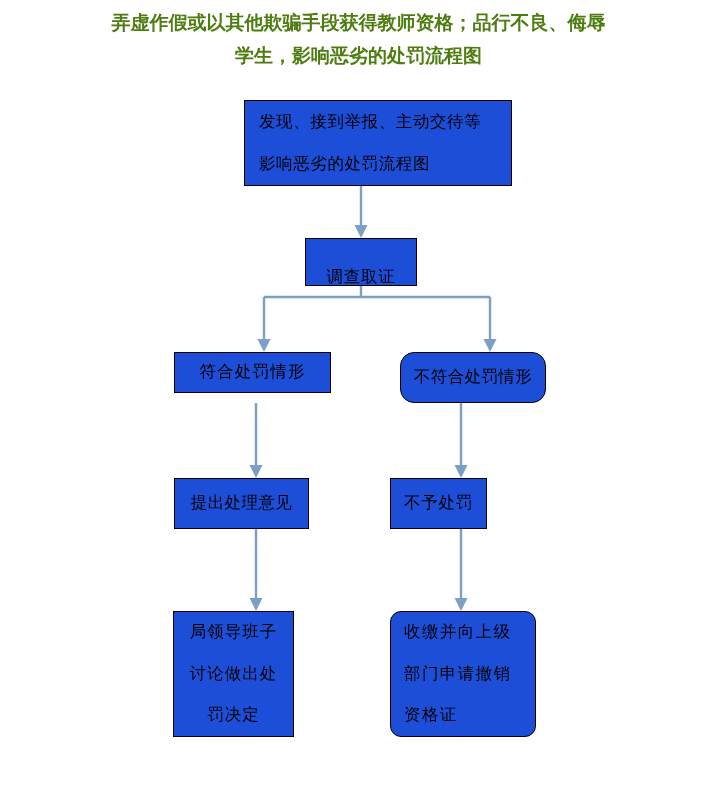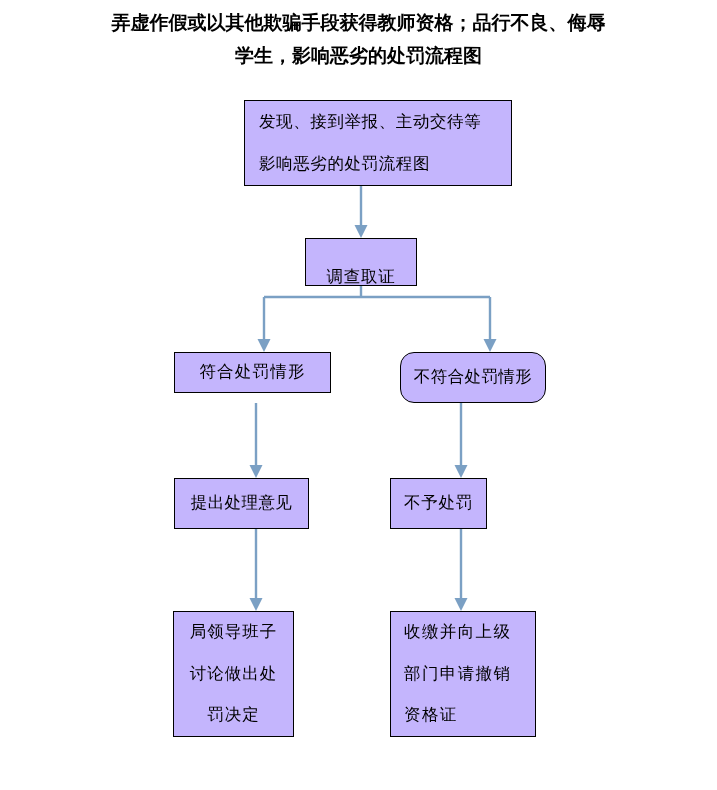--- a/index.html
+++ b/index.html
@@ -26,30 +26,30 @@
   .title {
     position: absolute;
     left: 60px;
     top: 6px;
     width: 597px;
     text-align: center;
     font-family: "DejaVu Serif", "Liberation Serif", serif;
     font-weight: bold;
     font-size: 19px;
     line-height: 33px;
-    color: #000000;
+    color: #4d7c0f;
     letter-spacing: 0px;
     white-space: normal;
   }
 
   
   .node {
     position: absolute;
     border: 1.4px solid #000000;
-    background: #c4b5fd;
+    background: #1d4ed8;
     display: flex;
     flex-direction: column;
     align-items: center;
     justify-content: center;
     font-family: "DejaVu Sans", "Liberation Sans", sans-serif;
     font-size: 16px;
     color: #000000;
     line-height: 1.0;
   }
   .node .ln {
@@ -95,20 +95,21 @@
     left: 173px; top: 611px; width: 121px; height: 126px;
     justify-content: space-around;
   }
   #node-decision .ln { font-size: 16.5px; letter-spacing: 1.0px; }
 
   #node-revoke {
     left: 390px; top: 611px; width: 146px; height: 126px;
     justify-content: space-around;
     align-items: flex-start;
     padding-left: 13px;
+    border-radius: 11px;
   }
   #node-revoke .ln { font-size: 16.5px; letter-spacing: 1.4px; }
 
   
   .conn {
     position: absolute;
     overflow: visible;
   }
   .conn svg { display: block; overflow: visible; }
 </style>

